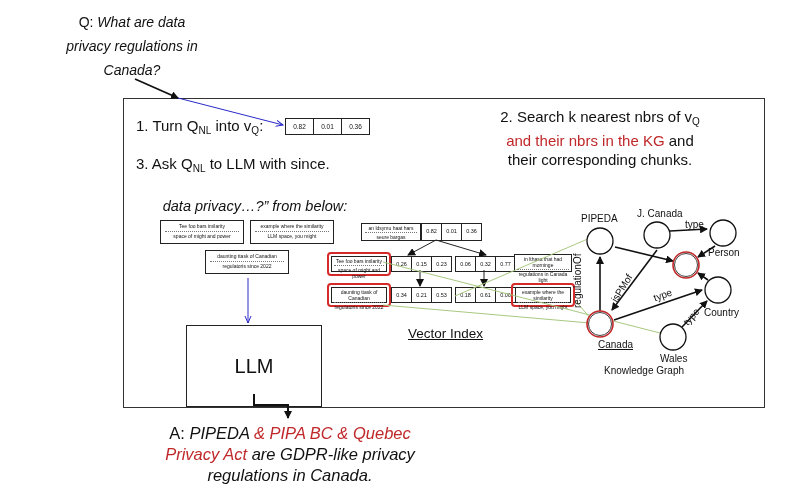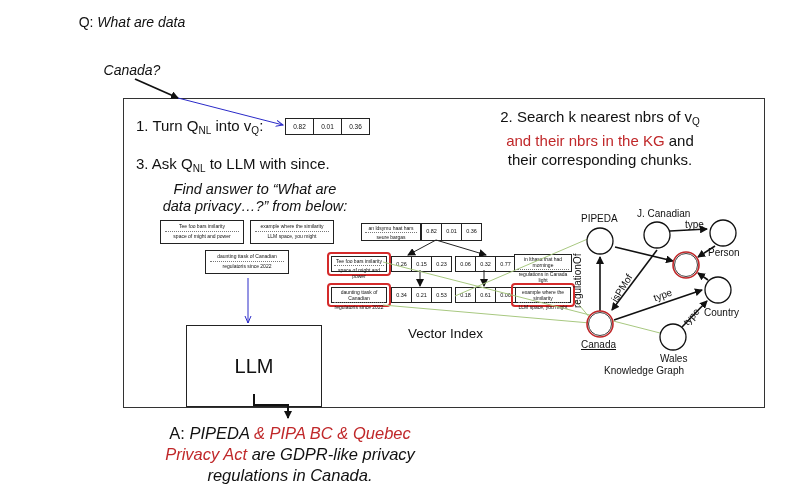--- a/index.html
+++ b/index.html
@@ -20,33 +20,33 @@
     .find { left: 160px; top: 181px; width: 190px; text-align: center; font-size: 14.5px; font-style: italic; line-height: 17px; }
     .chunk { border: 1px solid #222; background: #fff; font-size: 5px; text-align: center; box-sizing: border-box; }
     .chunk .l1 { border-bottom: 1px dotted #777; margin: 2px 4px 1px; padding-bottom: 2px; }
     .chunk .l2 { margin-top: 1px; }
     .red-frame { border: 2px solid #d42a2a; border-radius: 4px; padding: 2px; box-sizing: border-box; }
     .cell-row { display: flex; border: 1px solid #222; height: 14px; background: #fff; }
     .cell-row span { width: 19px; border-right: 1px solid #222; font-size: 5.5px; text-align: center; line-height: 14px; }
     .cell-row span:last-child { border-right: none; }
     .llm-box { left: 186px; top: 325px; width: 136px; height: 82px; border: 1.5px solid #222; box-sizing: border-box;
                display: flex; align-items: center; justify-content: center; font-size: 20px; }
-    .vi-label { left: 408px; top: 326px; font-size: 13.5px; }
+    .vi-label { left: 408px; top: 326px; font-size: 13.5px; text-decoration: underline; }
     .kg-label { left: 604px; top: 365px; font-size: 10px; }
     .kg-node-label { font-size: 10px; }
     .ans { left: 138px; top: 423px; width: 304px; text-align: center; font-size: 16.5px; line-height: 21px; }
     .ans i { font-style: italic; }
     svg.overlay { position: absolute; left: 0; top: 0; }
   </style>
 </head>
 <body>
 
 <div class="abs q-text">
   <span>Q: </span><i>What are data</i><br>
-  <br>
+  <i>privacy regulations in</i><br>
   <i>Canada?</i>
 </div>
 
 <div class="abs main-box"></div>
 
 <div class="abs step1">
   <span>1. Turn Q</span><sub>NL</sub><span> into v</span><sub>Q</sub><span>:</span>
 </div>
 <div class="abs vq">
   <span>0.82</span>
@@ -58,21 +58,21 @@
   <span>2. Search k nearest nbrs of v</span><sub>Q</sub><br>
   <span class="red">and their nbrs in the KG</span><span> and</span><br>
   <span>their corresponding chunks.</span>
 </div>
 
 <div class="abs step3">
   <span>3. Ask Q</span><sub>NL</sub><span> to LLM with since.</span>
 </div>
 
 <div class="abs find">
-  <span>Find answer to “What are</span><br>
+  <br>
   <span>data privacy…?” from below:</span>
 </div>
 <div class="abs chunk" style="left:160px;top:220px;width:84px;height:24px;">
   <div class="l1">Tee foo bars imilarity</div>
   <div class="l2">space of might and power</div>
 </div>
 <div class="abs chunk" style="left:250px;top:220px;width:84px;height:24px;">
   <div class="l1">example where the similarity</div>
   <div class="l2">LLM space, you might</div>
 </div>
@@ -187,24 +187,24 @@
   <circle cx="723" cy="233" r="13" fill="#fff" stroke="#111" stroke-width="1.3"></circle>
   <circle cx="686" cy="265" r="13" fill="#fff" stroke="#c0282a" stroke-width="1.6"></circle>
   <circle cx="686" cy="265" r="11.5" fill="none" stroke="#111" stroke-width="0.8"></circle>
   <circle cx="718" cy="290" r="13" fill="#fff" stroke="#111" stroke-width="1.3"></circle>
   <circle cx="600" cy="324" r="13" fill="#fff" stroke="#c0282a" stroke-width="1.6"></circle>
   <circle cx="600" cy="324" r="11.5" fill="none" stroke="#111" stroke-width="0.8"></circle>
   <circle cx="673" cy="337" r="13" fill="#fff" stroke="#111" stroke-width="1.3"></circle>
 </svg>
 
 <div class="abs kg-node-label" style="left:581px;top:213px;">PIPEDA</div>
-<div class="abs kg-node-label" style="left:637px;top:208px;">J. Canadian</div>
+<div class="abs kg-node-label" style="left:637px;top:208px;">J. Canada</div>
 <div class="abs kg-node-label" style="left:708px;top:247px;">Person</div>
 <div class="abs kg-node-label" style="left:704px;top:307px;">Country</div>
-<div class="abs kg-node-label" style="left:581px;top:339px;text-decoration:underline;">Canada</div>
+<div class="abs kg-node-label" style="left:598px;top:339px;text-decoration:underline;">Canada</div>
 <div class="abs kg-node-label" style="left:660px;top:353px;">Wales</div>
 
 <div class="abs kg-node-label" style="left:685px;top:219px;">type</div>
 <div class="abs kg-node-label" style="left:572px;top:308px;transform:rotate(-90deg);transform-origin:left top;">regulationOf</div>
 <div class="abs kg-node-label" style="left:609px;top:298px;transform:rotate(-58deg);transform-origin:left top;">isPMof</div>
 <div class="abs kg-node-label" style="left:652px;top:293px;transform:rotate(-20deg);transform-origin:left top;">type</div>
 <div class="abs kg-node-label" style="left:681px;top:320px;transform:rotate(-48deg);transform-origin:left top;">type</div>
 
 <div class="abs kg-label">Knowledge Graph</div>
 

